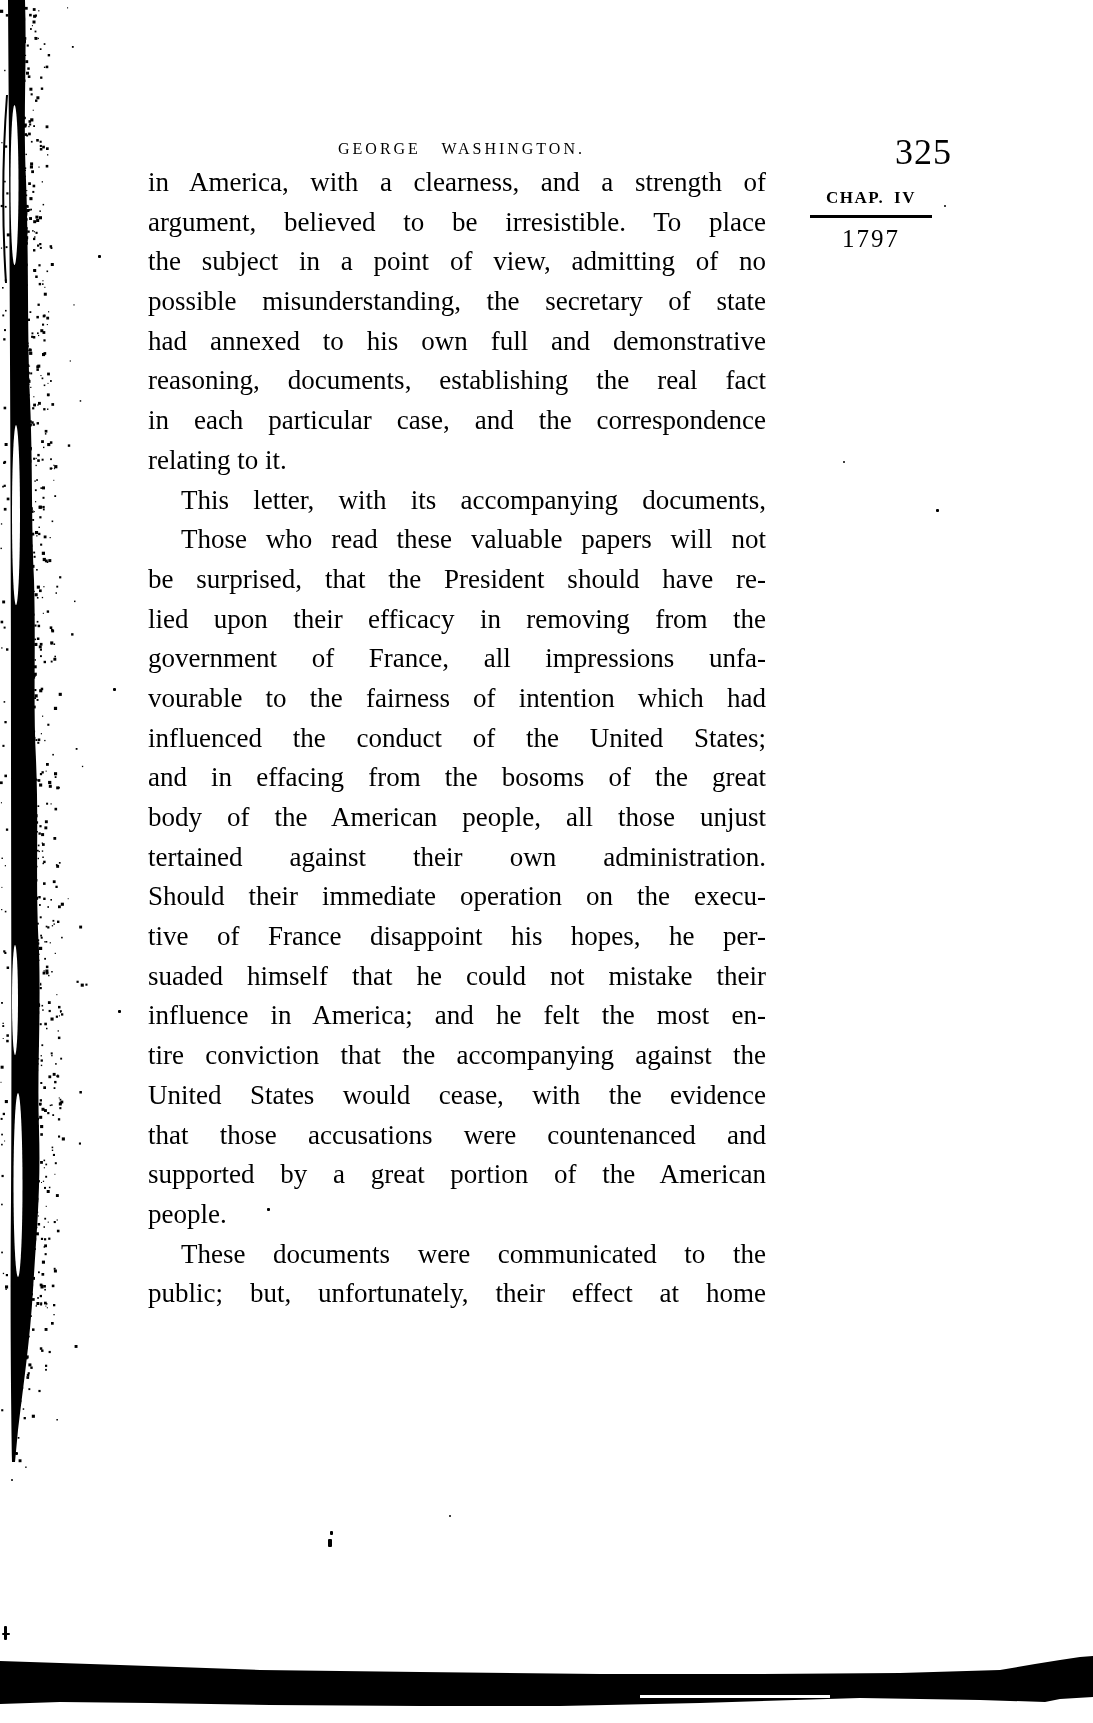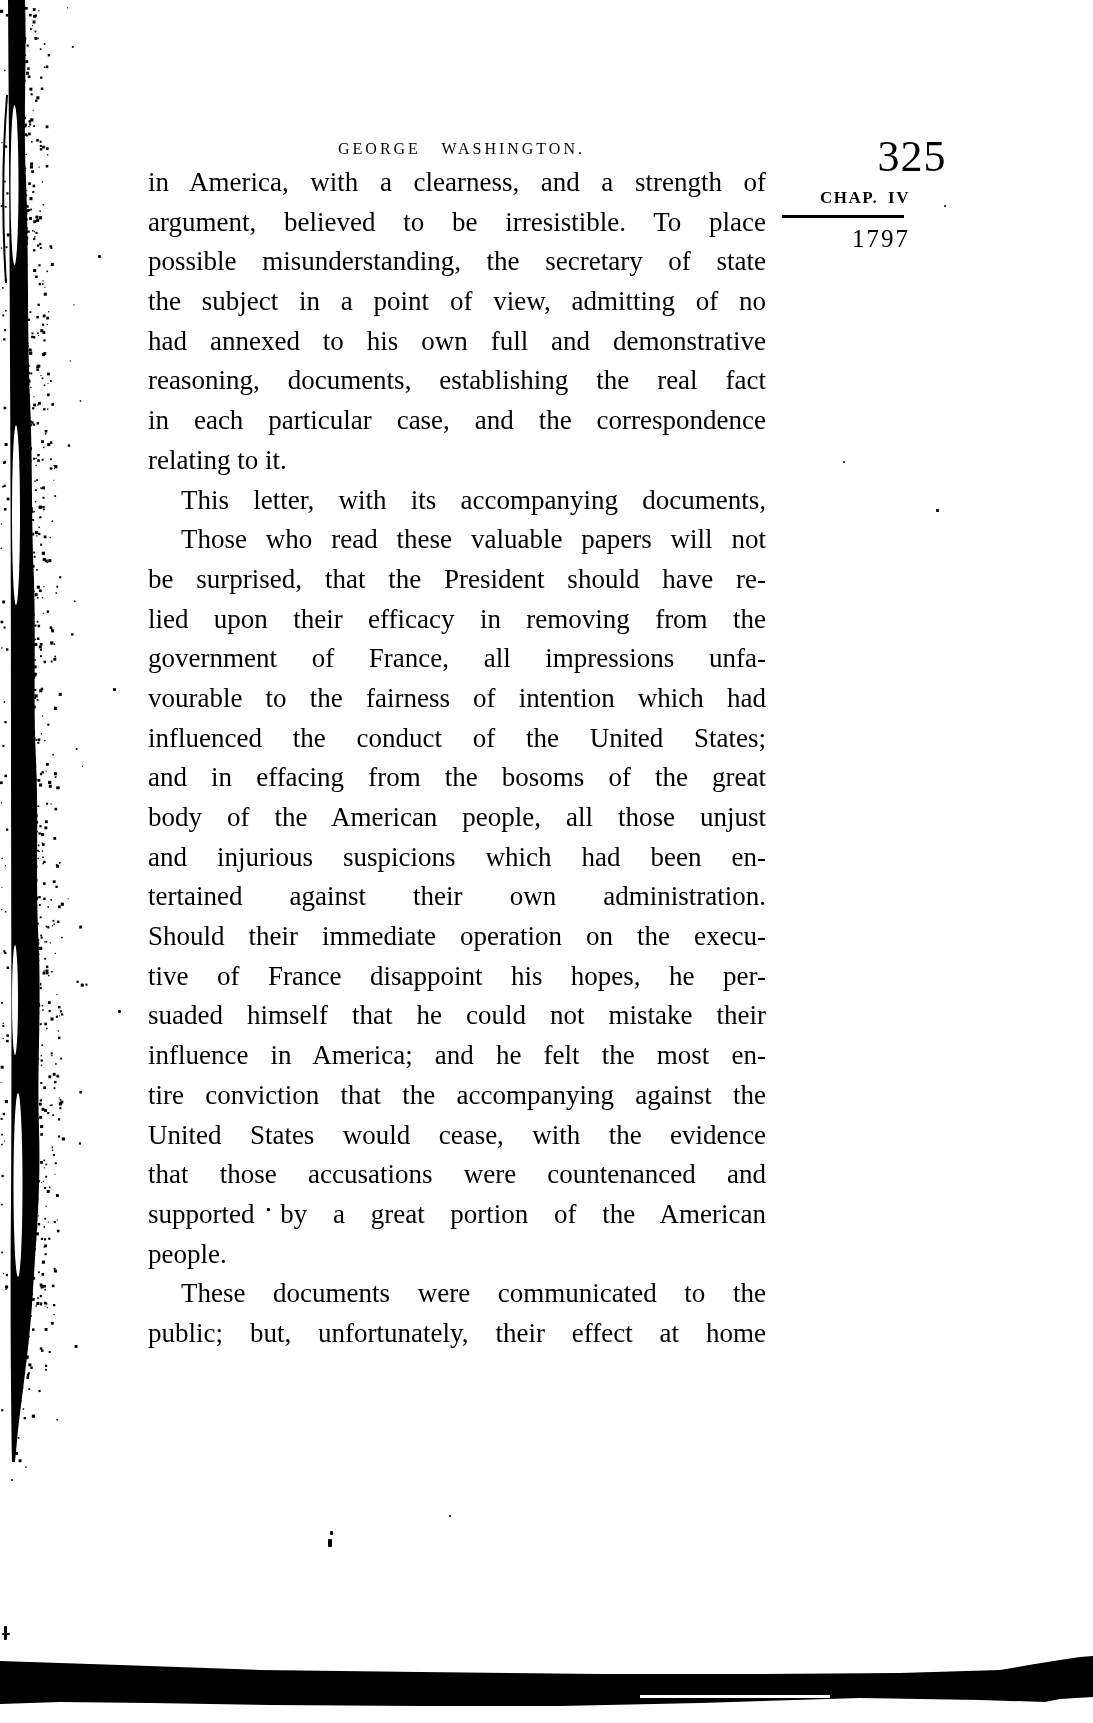--- a/index.html
+++ b/index.html
@@ -11,25 +11,25 @@
   .page{position:absolute;inset:0;}
 
   
   .running-head{
     position:absolute;left:338px;top:140px;
     font-size:16px;letter-spacing:3px;word-spacing:14px;
     white-space:nowrap;
   }
   .page-number{
     position:absolute;left:872px;top:131px;width:80px;
-    font-size:44px;text-align:center;letter-spacing:1px;
+    font-size:36px;text-align:right;letter-spacing:1px;
   }
 
   
-  .margin-note{position:absolute;left:776px;top:188px;width:134px;text-align:right;}
+  .margin-note{position:absolute;left:804px;top:188px;width:134px;text-align:center;}
   .margin-chap{font-size:17px;letter-spacing:1.5px;word-spacing:4px;font-weight:bold;white-space:nowrap;}
   .margin-rule{margin:7px auto 0 auto;width:122px;border-top:3px solid #000;height:0;}
   .margin-year{margin-top:7px;font-size:25px;letter-spacing:2px;}
 
   
   .body-text{
     position:absolute;left:148px;top:163px;width:618px;
     font-size:27px;
   }
   .line{
@@ -785,36 +785,35 @@
 
   <div class="margin-note">
     <div class="margin-chap">CHAP. IV</div>
     <div class="margin-rule"></div>
     <div class="margin-year">1797</div>
   </div>
 
   <div class="body-text" id="body-text">
       <div class="line">in America, with a clearness, and a strength of</div>
       <div class="line">argument, believed to be irresistible. To place</div>
+      <div class="line">the subject in a point of view, admitting of no</div>
       <div class="line">possible misunderstanding, the secretary of state</div>
-      <div class="line">the subject in a point of view, admitting of no</div>
       <div class="line">had annexed to his own full and demonstrative</div>
       <div class="line">reasoning, documents, establishing the real fact</div>
       <div class="line">in each particular case, and the correspondence</div>
       <div class="line short">relating to it.</div>
       <div class="line indent">This letter, with its accompanying documents,</div>
       <div class="line indent">Those who read these valuable papers will not</div>
       <div class="line">be surprised, that the President should have re-</div>
       <div class="line">lied upon their efficacy in removing from the</div>
       <div class="line">government of France, all impressions unfa-</div>
       <div class="line">vourable to the fairness of intention which had</div>
       <div class="line">influenced the conduct of the United States;</div>
       <div class="line">and in effacing from the bosoms of the great</div>
       <div class="line">body of the American people, all those unjust</div>
-      <div class="line">and injurious suspicions which had been en-</div>
       <div class="line">tertained against their own administration.</div>
       <div class="line">Should their immediate operation on the execu-</div>
       <div class="line">tive of France disappoint his hopes, he per-</div>
       <div class="line">suaded himself that he could not mistake their</div>
       <div class="line">influence in America; and he felt the most en-</div>
       <div class="line">tire conviction that the accompanying against the</div>
       <div class="line">United States would cease, with the evidence</div>
       <div class="line">that those accusations were countenanced and</div>
       <div class="line">supported by a great portion of the American</div>
       <div class="line short">people.</div>

